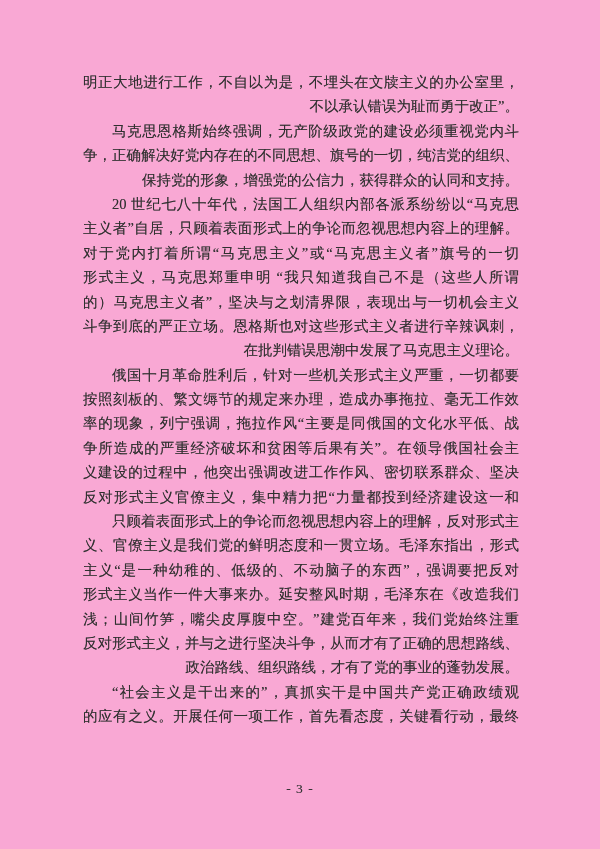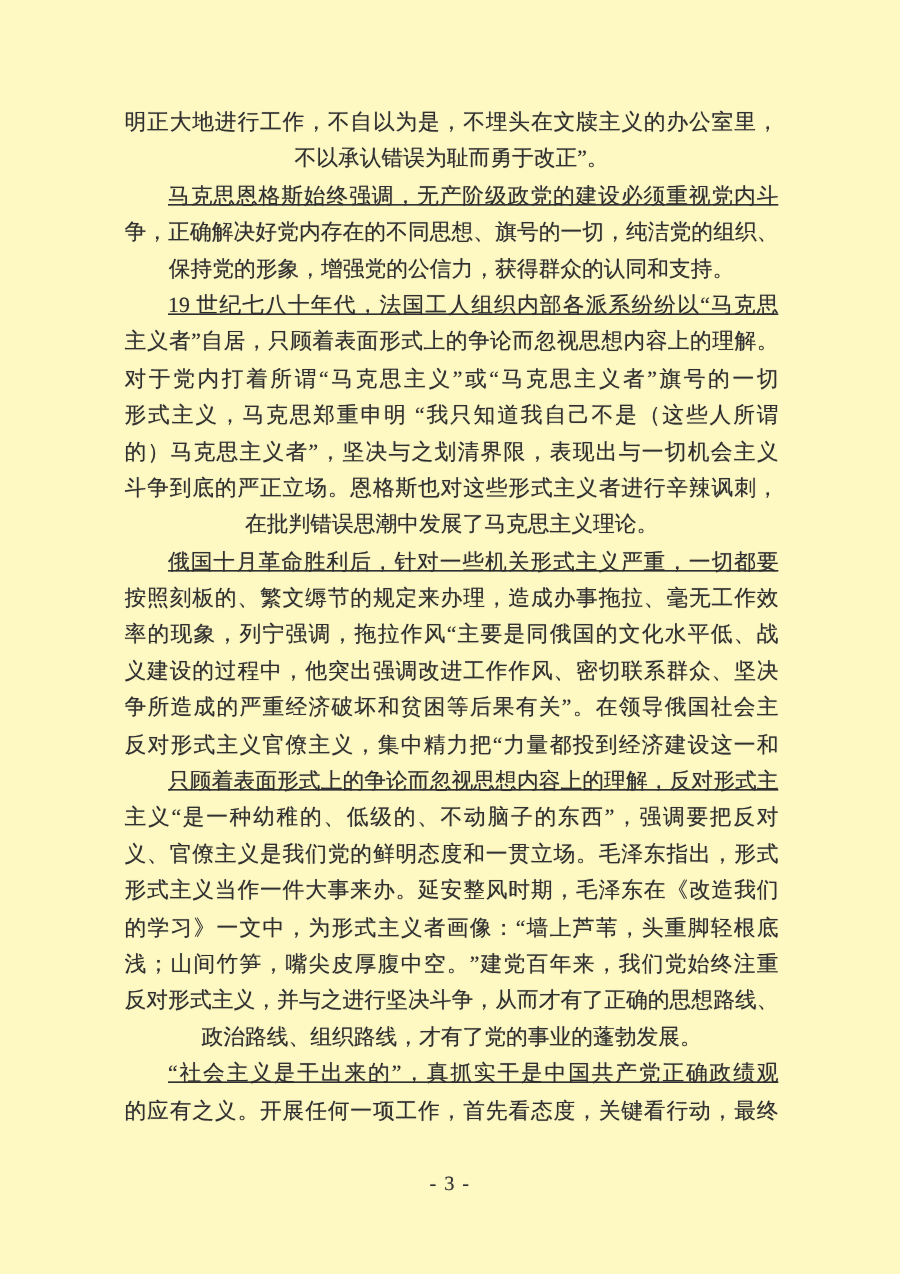--- a/index.html
+++ b/index.html
@@ -4,21 +4,21 @@
 <style>
   html, body {
     margin: 0;
     padding: 0;
     background: #ffffff;
   }
   .page {
     position: relative;
     width: 600px;
     height: 849px;
-    background: #fef9c3;
+    background: #f9a8d4;
     font-family: "Liberation Serif", "DejaVu Serif", serif;
     color: #2e2e2e;
     overflow: hidden;
   }
   .content {
     position: absolute;
     left: 83px;
     top: 70px;
     width: 436px;
   }
@@ -33,26 +33,25 @@
     letter-spacing: 0;
   }
   
   .fill {
     text-align: justify;
     text-align-last: justify;
     text-justify: inter-character;
   }
   
   .end {
-    text-align: center;
+    text-align: right;
   }
   
   .indent {
     padding-left: 29px;
-    text-decoration: underline;
   }
   .footer {
     position: absolute;
     top: 781px;
     left: 0;
     width: 600px;
     text-align: center;
     font-size: 13.5px;
     letter-spacing: 1px;
     color: #333333;
@@ -70,44 +69,43 @@
       <div class="ln end">不以承认错误为耻而勇于改正”。</div>
     </div>
 
     <div class="para">
       <div class="ln fill indent">马克思恩格斯始终强调，无产阶级政党的建设必须重视党内斗</div>
       <div class="ln fill">争，正确解决好党内存在的不同思想、旗号的一切，纯洁党的组织、</div>
       <div class="ln end">保持党的形象，增强党的公信力，获得群众的认同和支持。</div>
     </div>
 
     <div class="para">
-      <div class="ln fill indent">19 世纪七八十年代，法国工人组织内部各派系纷纷以“马克思</div>
+      <div class="ln fill indent">20 世纪七八十年代，法国工人组织内部各派系纷纷以“马克思</div>
       <div class="ln fill">主义者”自居，只顾着表面形式上的争论而忽视思想内容上的理解。</div>
       <div class="ln fill">对于党内打着所谓“马克思主义”或“马克思主义者”旗号的一切</div>
       <div class="ln fill">形式主义，马克思郑重申明 “我只知道我自己不是（这些人所谓</div>
       <div class="ln fill">的）马克思主义者”，坚决与之划清界限，表现出与一切机会主义</div>
       <div class="ln fill">斗争到底的严正立场。恩格斯也对这些形式主义者进行辛辣讽刺，</div>
       <div class="ln end">在批判错误思潮中发展了马克思主义理论。</div>
     </div>
 
     <div class="para">
       <div class="ln fill indent">俄国十月革命胜利后，针对一些机关形式主义严重，一切都要</div>
       <div class="ln fill">按照刻板的、繁文缛节的规定来办理，造成办事拖拉、毫无工作效</div>
       <div class="ln fill">率的现象，列宁强调，拖拉作风“主要是同俄国的文化水平低、战</div>
+      <div class="ln fill">争所造成的严重经济破坏和贫困等后果有关”。在领导俄国社会主</div>
       <div class="ln fill">义建设的过程中，他突出强调改进工作作风、密切联系群众、坚决</div>
-      <div class="ln fill">争所造成的严重经济破坏和贫困等后果有关”。在领导俄国社会主</div>
       <div class="ln fill">反对形式主义官僚主义，集中精力把“力量都投到经济建设这一和</div>
     </div>
 
     <div class="para">
       <div class="ln fill indent">只顾着表面形式上的争论而忽视思想内容上的理解，反对形式主</div>
+      <div class="ln fill">义、官僚主义是我们党的鲜明态度和一贯立场。毛泽东指出，形式</div>
       <div class="ln fill">主义“是一种幼稚的、低级的、不动脑子的东西”，强调要把反对</div>
-      <div class="ln fill">义、官僚主义是我们党的鲜明态度和一贯立场。毛泽东指出，形式</div>
       <div class="ln fill">形式主义当作一件大事来办。延安整风时期，毛泽东在《改造我们</div>
-      <div class="ln fill">的学习》一文中，为形式主义者画像：“墙上芦苇，头重脚轻根底</div>
       <div class="ln fill">浅；山间竹笋，嘴尖皮厚腹中空。”建党百年来，我们党始终注重</div>
       <div class="ln fill">反对形式主义，并与之进行坚决斗争，从而才有了正确的思想路线、</div>
       <div class="ln end">政治路线、组织路线，才有了党的事业的蓬勃发展。</div>
     </div>
 
     <div class="para">
       <div class="ln fill indent">“社会主义是干出来的”，真抓实干是中国共产党正确政绩观</div>
       <div class="ln fill">的应有之义。开展任何一项工作，首先看态度，关键看行动，最终</div>
     </div>
 

